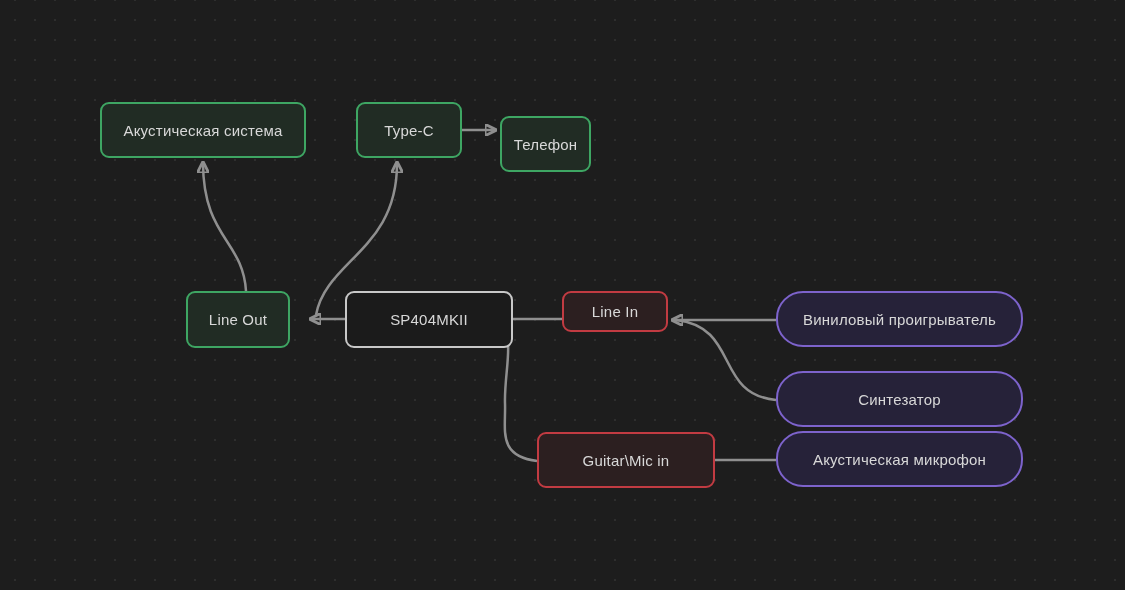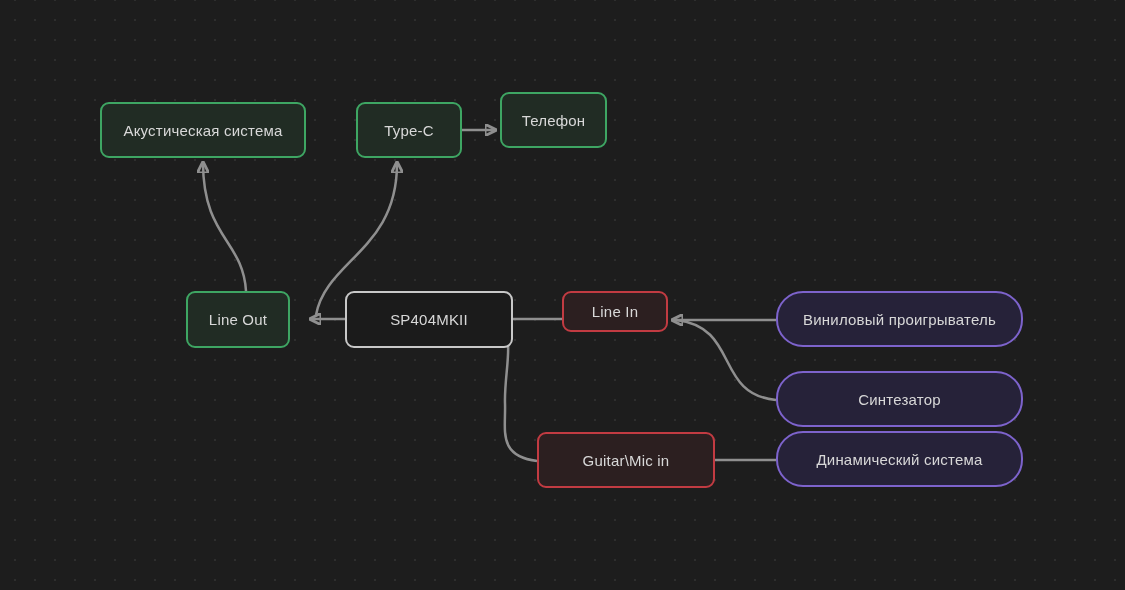--- a/index.html
+++ b/index.html
@@ -68,21 +68,21 @@
   </svg>
 
   <div class="node green" style="left:100px;top:102px;width:206px;height:56px">
     <span class="label">Акустическая система</span>
   </div>
 
   <div class="node green" style="left:356px;top:102px;width:106px;height:56px">
     <span class="label">Type-C</span>
   </div>
 
-  <div class="node green" style="left:500px;top:92px;width:107px;height:56px">
+  <div class="node green" style="left:500px;top:116px;width:91px;height:56px">
     <span class="label">Телефон</span>
   </div>
 
   <div class="node green" style="left:186px;top:291px;width:104px;height:57px">
     <span class="label">Line Out</span>
   </div>
 
   <div class="node gray" style="left:345px;top:291px;width:168px;height:57px">
     <span class="label">SP404MKII</span>
   </div>
@@ -93,20 +93,20 @@
 
   <div class="node purple" style="left:776px;top:291px;width:247px;height:56px">
     <span class="label">Виниловый проигрыватель</span>
   </div>
 
   <div class="node purple" style="left:776px;top:371px;width:247px;height:56px">
     <span class="label">Синтезатор</span>
   </div>
 
   <div class="node purple" style="left:776px;top:431px;width:247px;height:56px">
-    <span class="label">Динамический система</span>
+    <span class="label">Акустическая микрофон</span>
   </div>
 
   <div class="node red" style="left:537px;top:432px;width:178px;height:56px">
     <span class="label">Guitar\Mic in</span>
   </div>
 
 </div>
 
 </body></html>

